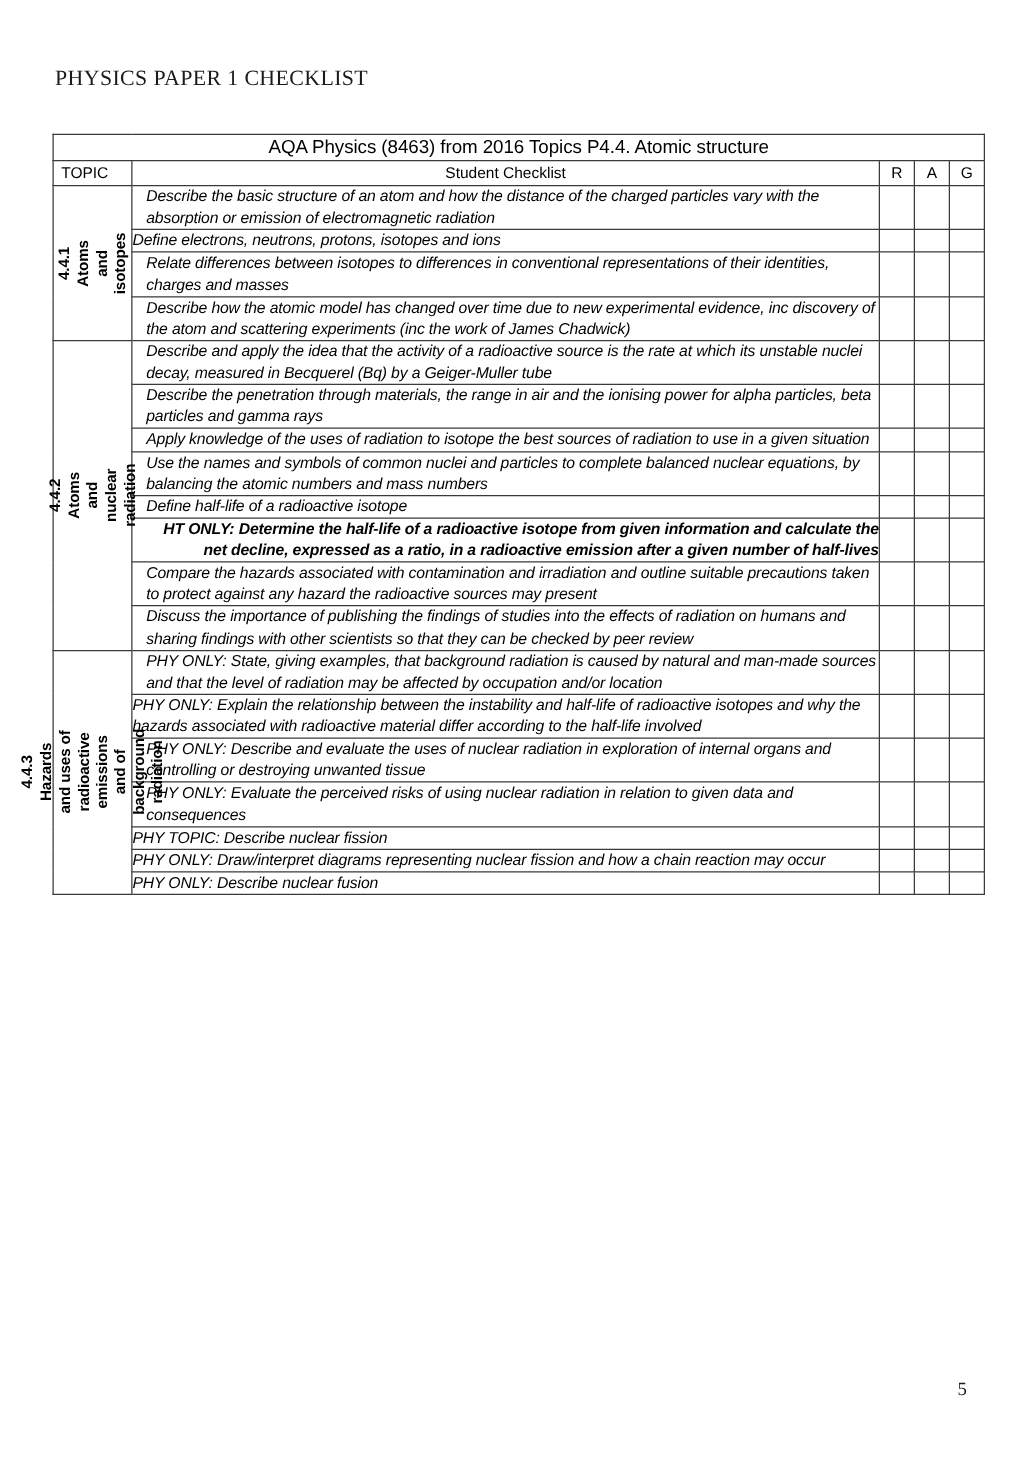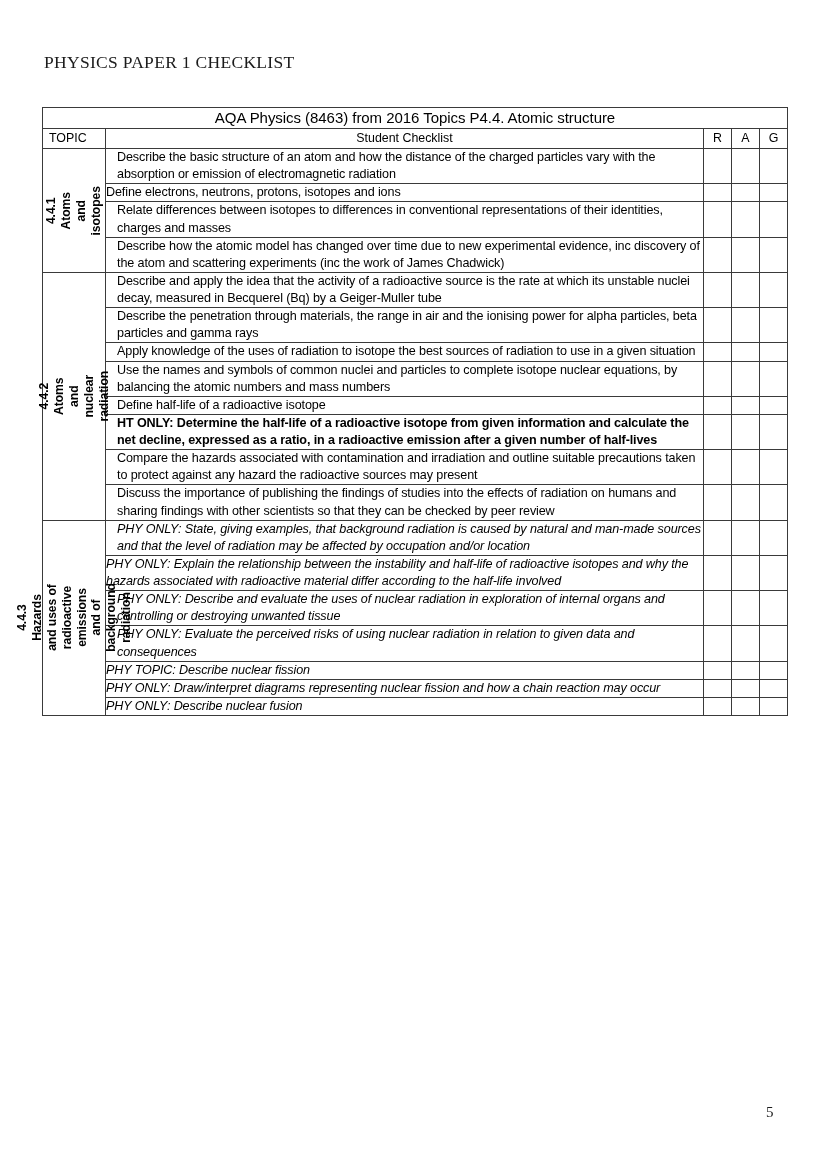--- a/index.html
+++ b/index.html
@@ -121,23 +121,24 @@
   .topic-rot.w1 > span { width: 108px; }
   .topic-rot.w2 > span { width: 290px; }
   .topic-rot.w3 > span { width: 168px; }
 
   
   .item {
     font-size: 12.6px;
     line-height: 1.36;
     padding: 2px 4px 2px 7px;
     letter-spacing: -0.12px;
+    font-style: italic;
   }
   .item.indent { padding-left: 11px; }
-  .item.bold   { font-weight: bold; }
+  .item.bold   { font-weight: bold; text-align: right; }
   .item.ital   { font-style: italic; margin-top: 32px; }
 
   .rag { background: #ffffff; }
 </style>
 </head>
 <body>
 
 <div class="page">
 
   <div class="doc-title">PHYSICS PAPER 1 CHECKLIST</div>
@@ -209,21 +210,21 @@
         <td class="rag"></td>
         <td class="rag"></td>
       </tr>
       <tr>
         <td class="item indent">Apply knowledge of the uses of radiation to isotope the best sources of radiation to use in a given situation</td>
         <td class="rag"></td>
         <td class="rag"></td>
         <td class="rag"></td>
       </tr>
       <tr>
-        <td class="item indent">Use the names and symbols of common nuclei and particles to complete isotope nuclear equations, by balancing the atomic numbers and mass numbers</td>
+        <td class="item indent">Use the names and symbols of common nuclei and particles to complete balanced nuclear equations, by balancing the atomic numbers and mass numbers</td>
         <td class="rag"></td>
         <td class="rag"></td>
         <td class="rag"></td>
       </tr>
       <tr>
         <td class="item indent">Define half-life of a radioactive isotope</td>
         <td class="rag"></td>
         <td class="rag"></td>
         <td class="rag"></td>
       </tr>

